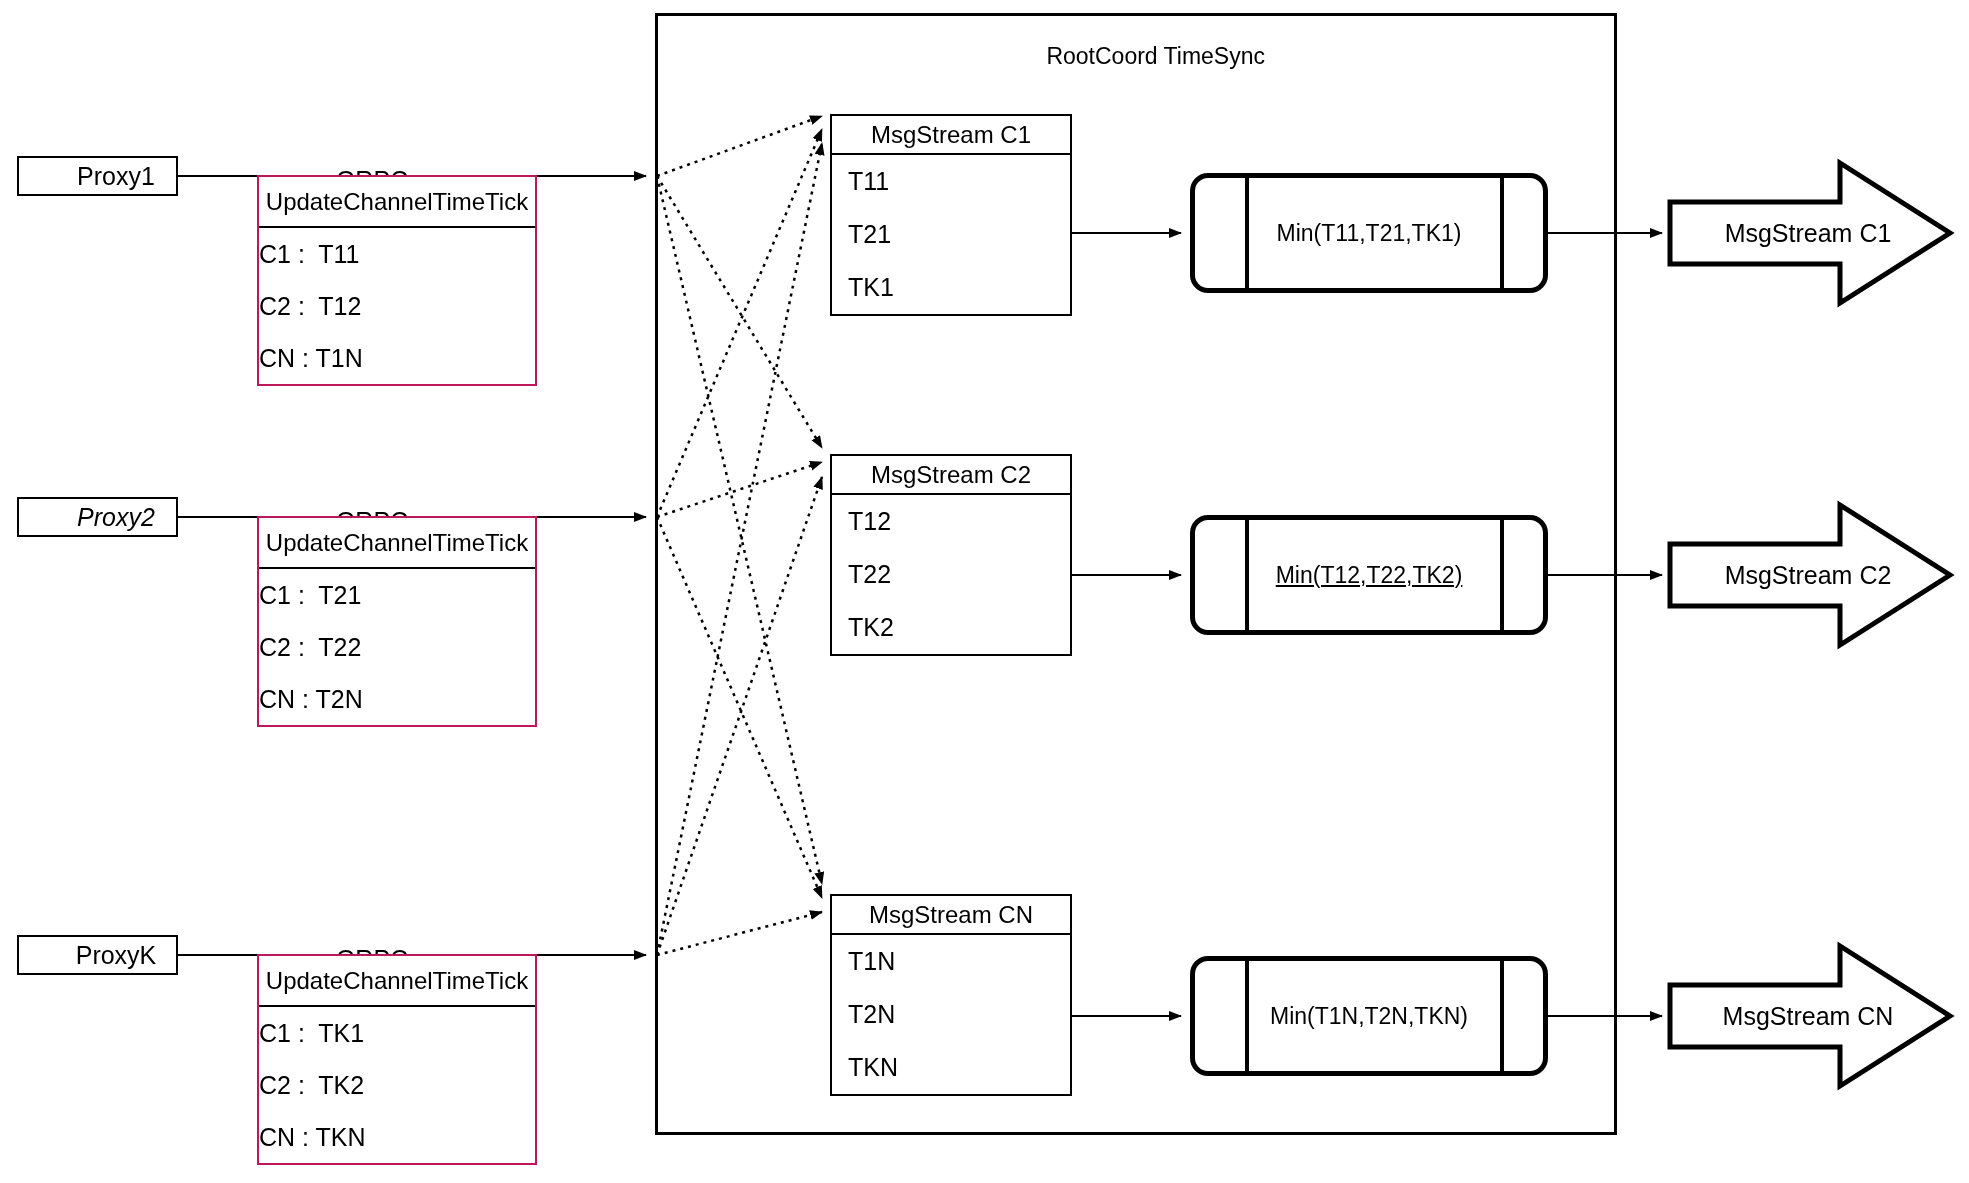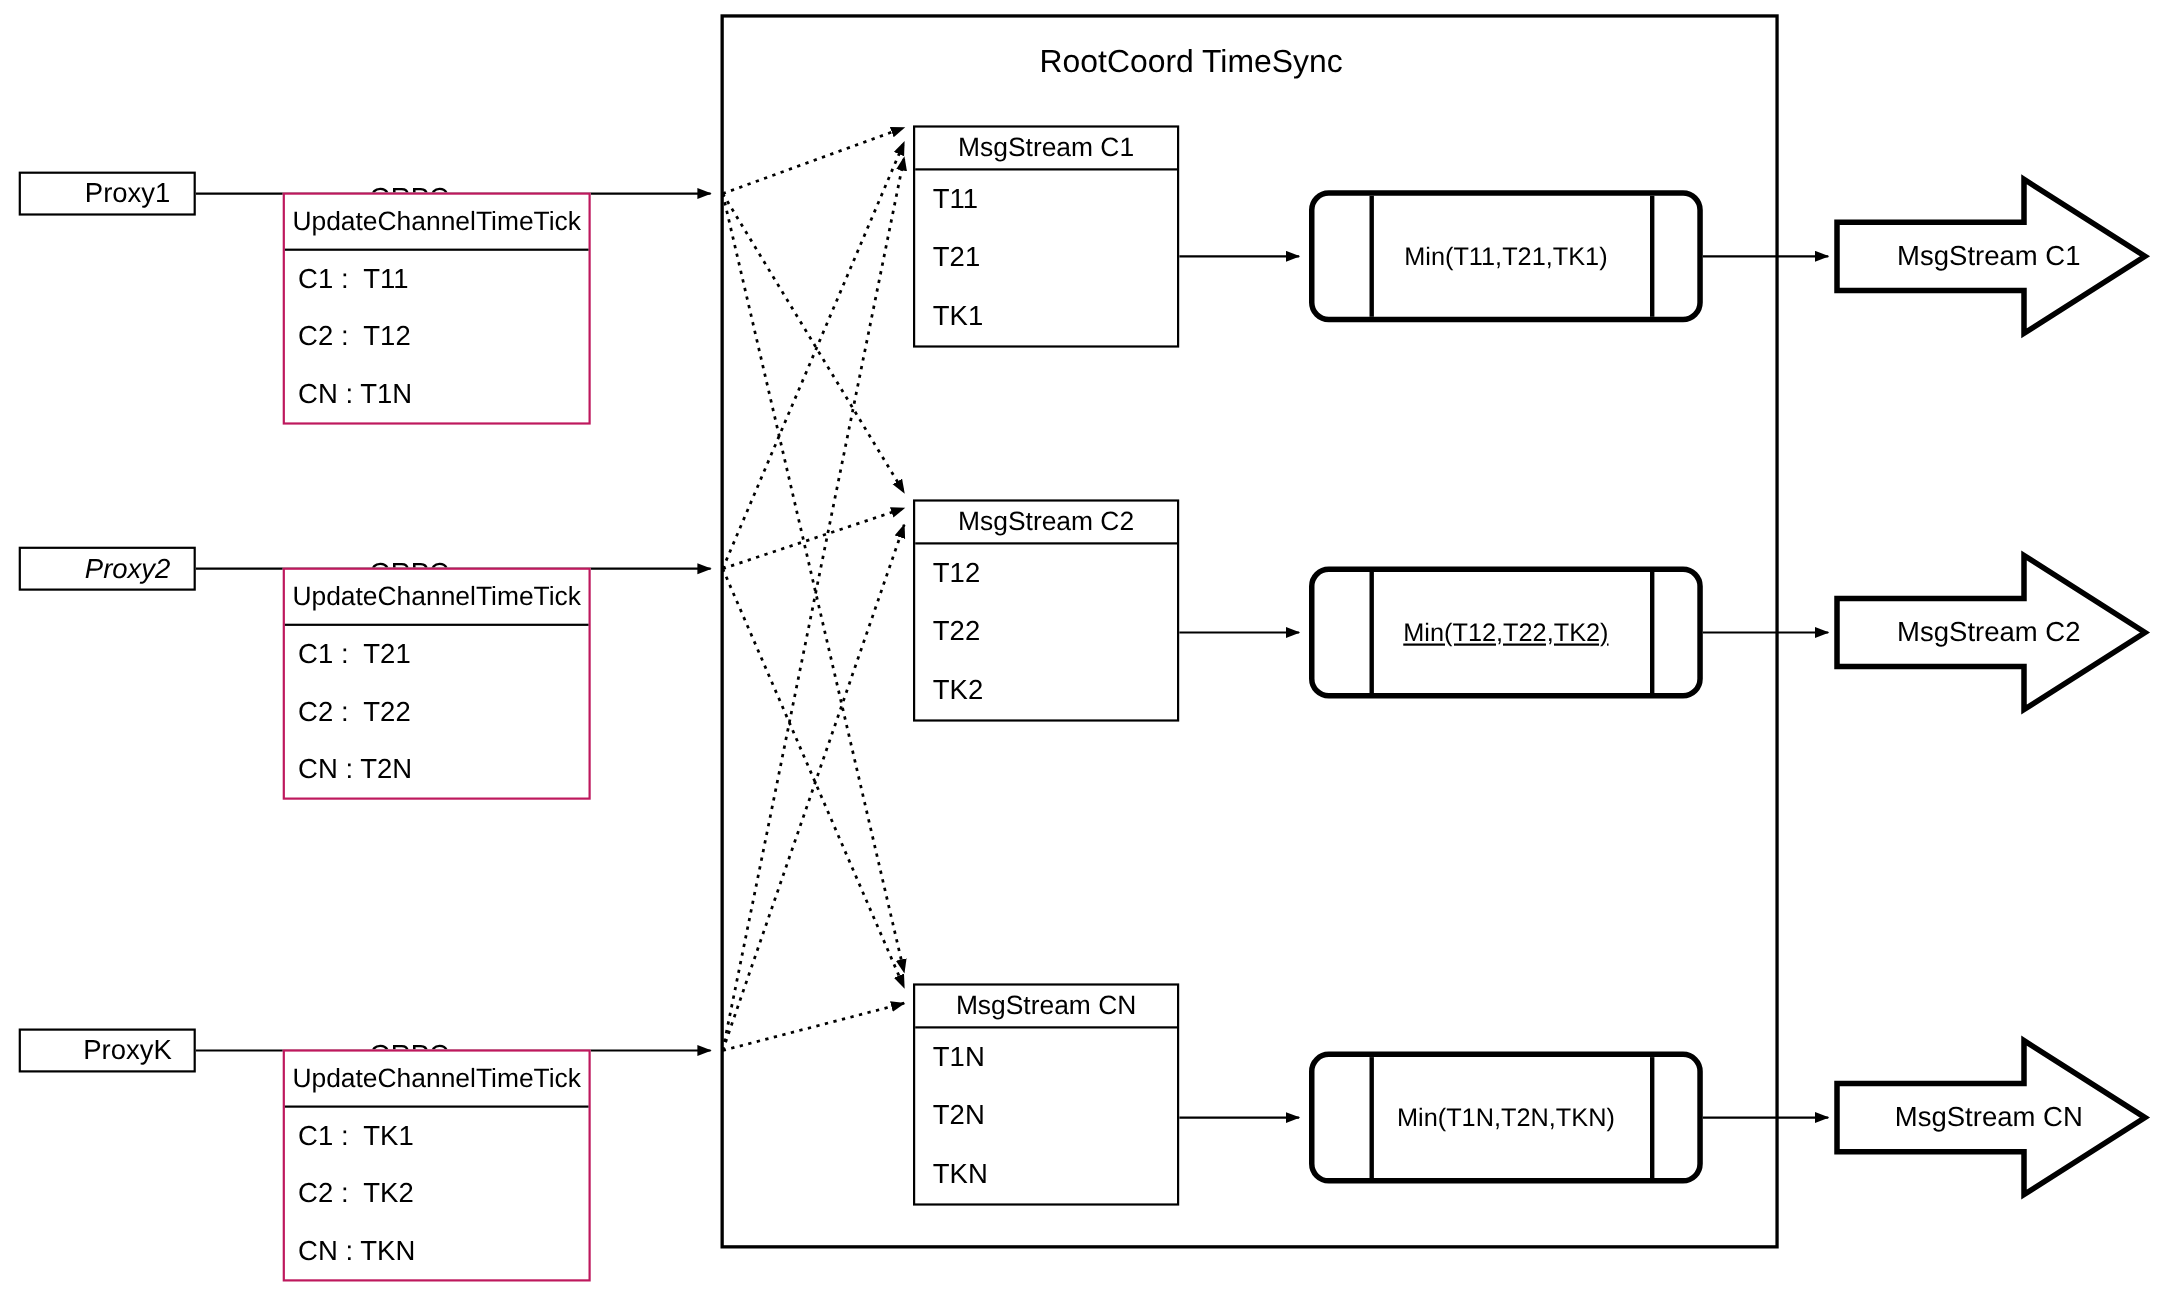--- a/index.html
+++ b/index.html
@@ -6,39 +6,39 @@
   .canvas {
     position:relative; width:1969px; height:1183px; background:#ffffff;
     font-family:"Liberation Sans", sans-serif; color:#000;
     overflow:hidden;
   }
   .abs { position:absolute; }
   .rootcoord-box {
     border:3px solid #000; background:transparent; box-sizing:border-box;
   }
   .diagram-title {
-    width:320px; height:32px; line-height:32px; text-align:left;
-    font-size:29px;
+    width:320px; height:32px; line-height:32px; text-align:right;
+    font-size:23px;
   }
   .proxy-box {
     width:161px; height:40px; border:2px solid #000; background:#fff;
     box-sizing:border-box; display:flex; align-items:center; justify-content:center;
     font-size:25px;
     padding-left:37px;
   }
   .grpc-label { width:160px; height:30px; line-height:30px; text-align:center; font-size:25px;margin-top:43px; }
   .req-table {
     width:280px; border:2px solid #be185d; background:#fff; box-sizing:border-box;
   }
   .req-header {
     height:51px; border-bottom:2px solid #000; box-sizing:border-box;
     display:flex; align-items:center; justify-content:center; font-size:24px;
   }
   .req-row {
-    height:52px; display:flex; align-items:center; padding-left:12px;
+    height:52px; display:flex; align-items:center; padding-left:0;
     font-size:25px; white-space:pre;
   }
   .ms-table {
     width:242px; border:2px solid #000; background:#fff; box-sizing:border-box;
   }
   .ms-header {
     height:39px; border-bottom:2px solid #000; box-sizing:border-box;
     display:flex; align-items:center; justify-content:center; font-size:24px;
   }
   .ms-row {

